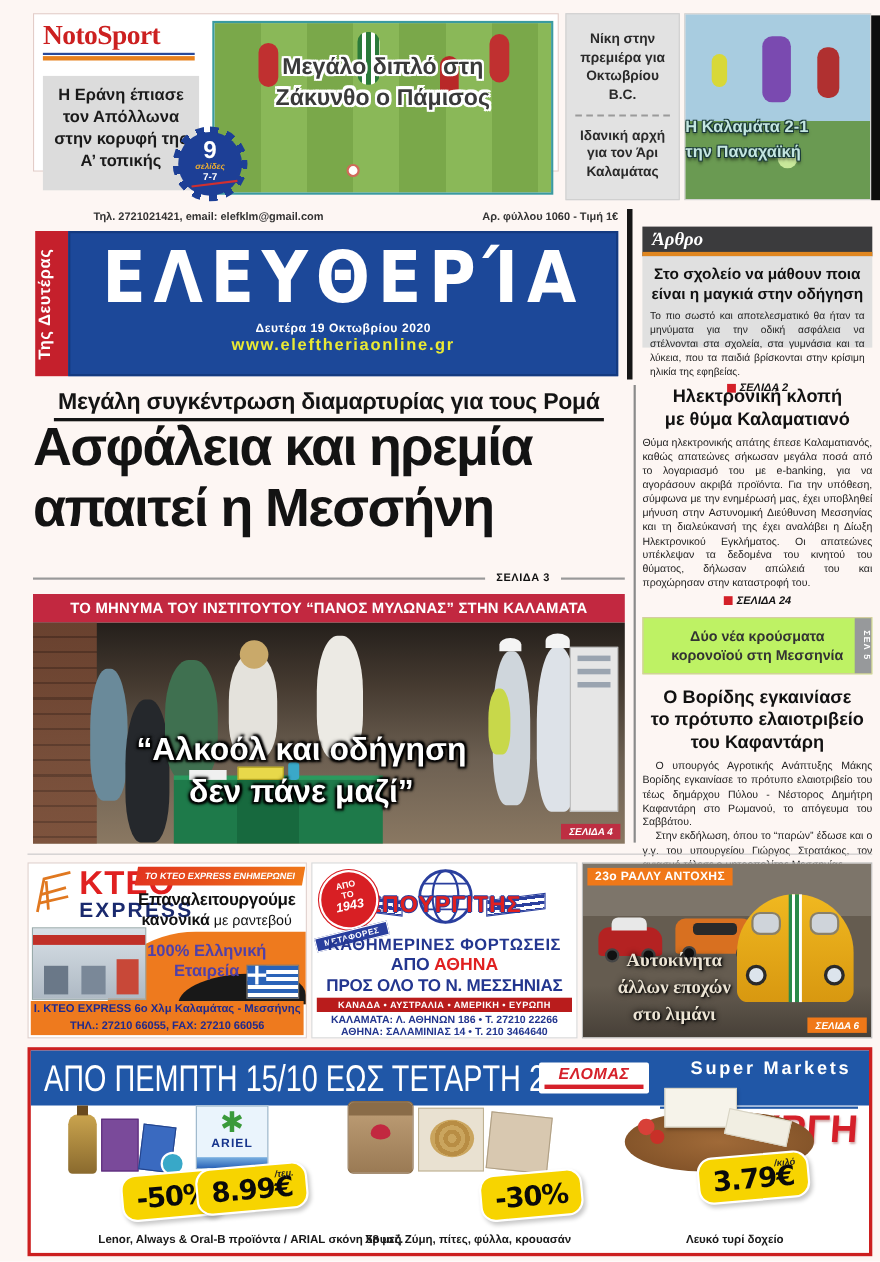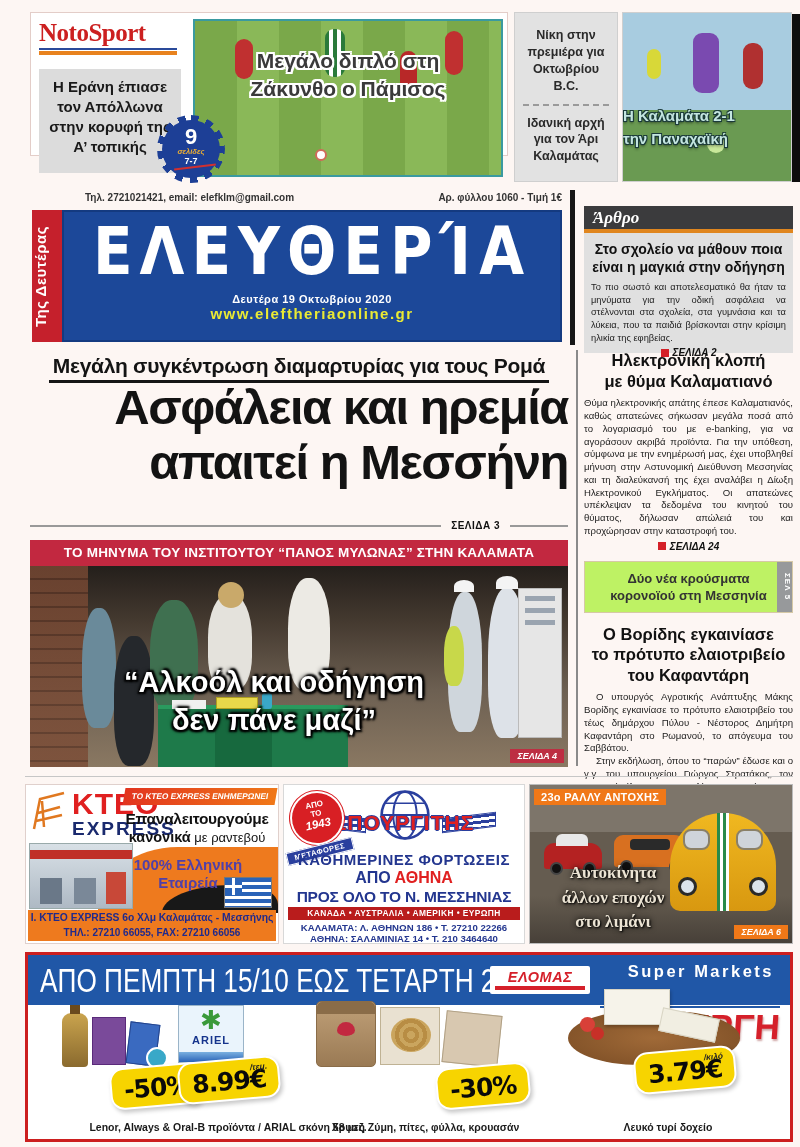--- a/index.html
+++ b/index.html
@@ -36,29 +36,29 @@
 
 #ribbon{left:32px;top:210px;width:30px;height:132px;background:#c5202c}
 #ribbon span{position:absolute;left:0;top:0;width:30px;height:132px;writing-mode:vertical-rl;transform:rotate(180deg);text-align:center;color:#fff;font-weight:bold;font-size:15px;letter-spacing:.5px}
 #mast{left:62px;top:210px;width:500px;height:132px;background:#1c4899;border:2px solid #143a80;text-align:center;overflow:hidden}
 #mast-title{font-family:"DejaVu Sans",sans-serif;font-weight:bold;color:#fff;font-size:58px;line-height:1;text-transform:uppercase;letter-spacing:7px;margin-top:11px;transform:scaleY(1.12)}
 #mast-date{color:#fff;font-size:11px;font-weight:bold;margin-top:12px;letter-spacing:.5px}
 #mast-url{color:#eaea33;font-size:15px;font-weight:bold;letter-spacing:1.5px}
 
 #arthro{left:584px;top:206px;width:209px}
 #arthro-bar{background:#3b3b3d;border-bottom:4px solid #e0861f;height:27px;line-height:23px;padding-left:9px;font-family:"Liberation Serif","DejaVu Serif",serif;font-style:italic;font-weight:bold;font-size:17px;color:#fff}
-#arthro-box{background:#e0e0e0;padding:8px 7px 19px;height:120px}
+#arthro-box{background:#e0e0e0;padding:8px 7px 19px;height:83px}
 #arthro-h{font-size:14px;font-weight:bold;text-align:center;line-height:1.25;color:#111}
 #arthro-b{font-size:9.3px;text-align:justify;line-height:1.36;color:#222;margin-top:5px}
 .pref{display:flex;justify-content:center;align-items:center;font-size:10px;font-weight:bold;font-style:italic;color:#111;margin-top:3px}
 .sq{display:inline-block;width:8px;height:8px;background:#d42028;margin-right:4px}
 
 #kicker{left:30px;top:354px;width:538px;text-align:center}
 #kicker span{display:inline-block;font-size:21px;font-weight:bold;color:#141414;border-bottom:3px solid #151515;padding:0 4px 2px;letter-spacing:-.3px}
-#main-head{left:30px;top:380px;width:538px;text-align:right;font-size:49px;line-height:1.12;font-weight:bold;letter-spacing:-1.5px;color:#131313}
+#main-head{left:30px;top:380px;width:538px;text-align:left;font-size:49px;line-height:1.12;font-weight:bold;letter-spacing:-1.5px;color:#131313}
 #p3row{left:30px;top:520px;width:538px;display:flex;align-items:center}
 #p3row .l1{flex:1 1 auto;height:2px;background:#999}
 #p3row .l2{width:58px;height:2px;background:#999}
 #p3row .txt{font-size:10px;font-weight:bold;margin:0 10px;letter-spacing:.5px;color:#111}
 #photo-banner{left:30px;top:540px;width:538px;height:26px;background:#c22840;color:#fff;text-align:center;font-weight:bold;font-size:13.5px;line-height:26px;letter-spacing:.2px}
 #photo{left:30px;top:566px;width:538px;height:201px;background:linear-gradient(180deg,#241f1b 0%,#453a30 28%,#6d6052 62%,#8a7862 100%);overflow:hidden}
 .blob{position:absolute;border-radius:45% 45% 35% 35%}
 #brick{position:absolute;left:0;top:0;width:58px;height:100%;background:repeating-linear-gradient(180deg,#7a4a34 0 12px,#5c3626 12px 14px);opacity:.8}
 #gtable{position:absolute;left:128px;bottom:0;width:190px;height:62px;background:linear-gradient(90deg,#1e7a4a 0 30%,#17693e 30% 60%,#1e7a4a 60%);border-top:4px solid #2a9a5e}
 #gtable .item1{position:absolute;left:58px;top:-12px;width:42px;height:12px;background:#e8d84a;border:1px solid #b0a020}

